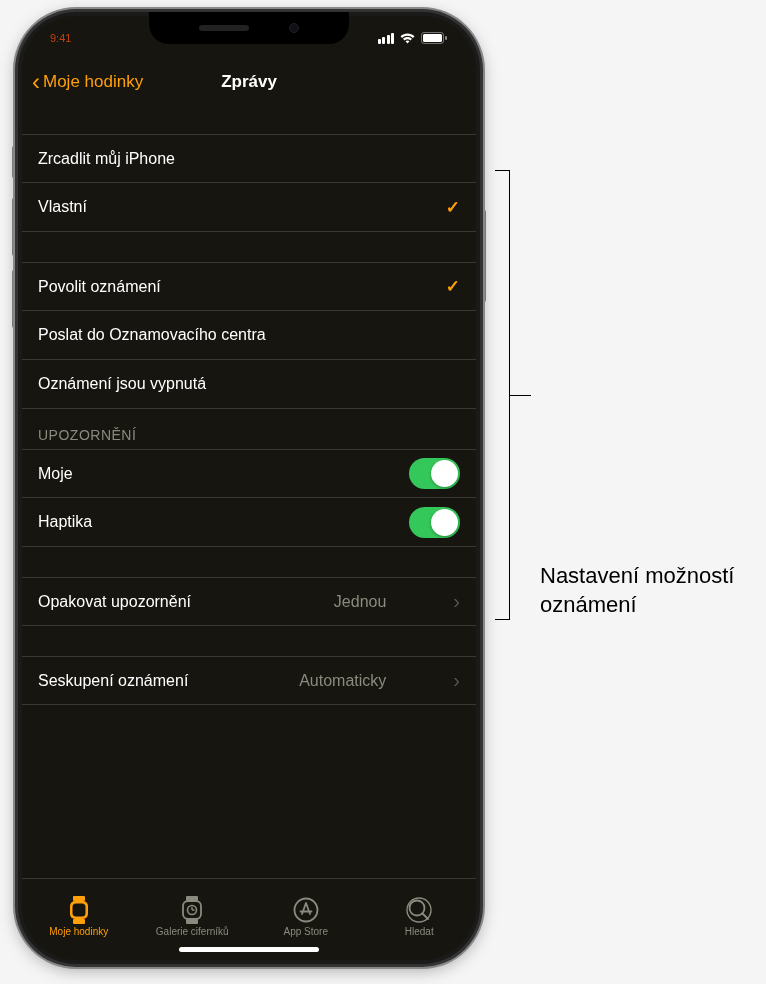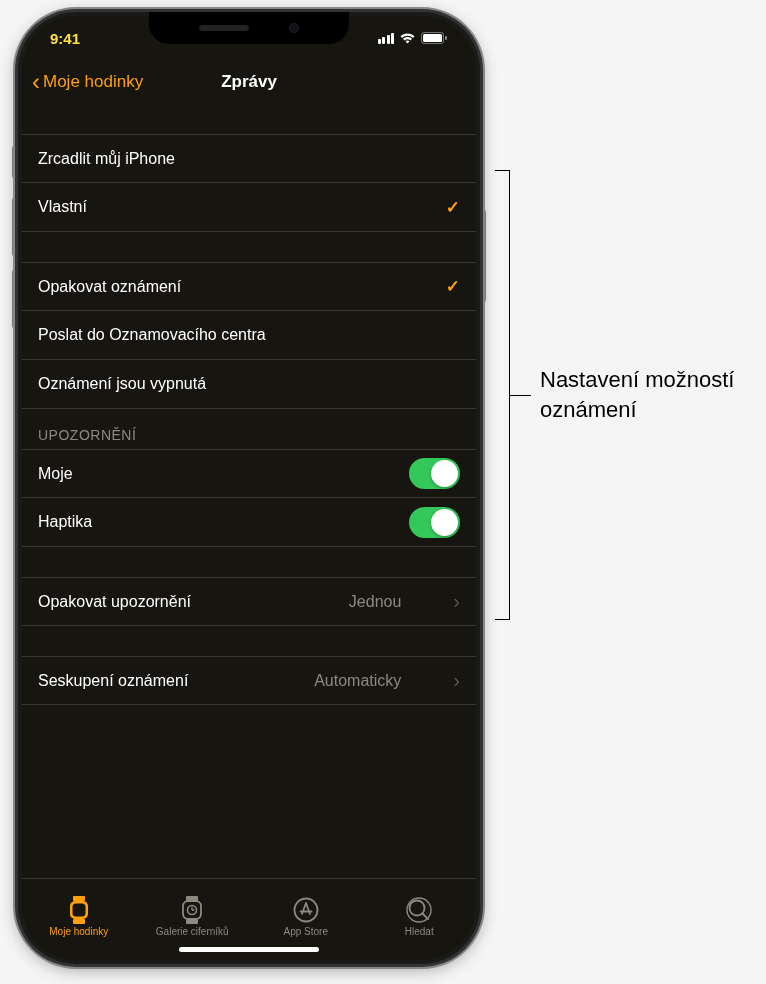--- a/index.html
+++ b/index.html
@@ -47,23 +47,23 @@
     display: flex;
     flex-direction: column;
     overflow: hidden;
   }
   .status-bar {
     height: 44px;
     display: flex;
     justify-content: space-between;
     align-items: center;
     padding: 0 28px;
-    color: #fde047;
-    font-size: 15px;
-    font-weight: 700;
+    color: #c2410c;
+    font-size: 11px;
+    font-weight: 400;
     position: relative;
     z-index: 5;
   }
   .status-right { display:flex; gap:5px; align-items:center; }
   .sig-bars { display:flex; gap:1.5px; align-items:flex-end;}
   .sig-bars span{ width:3px; background:#fff; border-radius:1px;}
   .sig-bars span:nth-child(1){height:5px;}
   .sig-bars span:nth-child(2){height:7px;}
   .sig-bars span:nth-child(3){height:9px;}
   .sig-bars span:nth-child(4){height:11px;}
@@ -109,21 +109,21 @@
     align-items:center;
     justify-content:space-between;
     border-bottom: 0.5px solid #3a3832;
     font-size:16px;
     color:#fff;
   }
   .cell.first-in-group { border-top: 0.5px solid #3a3832; }
   .cell.last-in-group { border-bottom: 0.5px solid #3a3832; gap: 46px; }
   .cell .label { flex:1; }
   .cell .check { color:#ff9f0a; font-size:17px; font-weight:700; }
-  .cell .value { color:#8a8a7e; margin-right:6px; }
+  .cell .value { color:#8a8a7e; margin-right:21px; }
   .cell .chevron { color:#5a584e; font-size:20px; }
   .toggle {
     width:51px; height:31px;
     background:#34c759;
     border-radius:16px;
     position:relative;
     cursor:pointer;
   }
   .toggle .knob{
     position:absolute; right:2px; top:2px;
@@ -159,21 +159,21 @@
     background:#fff;
     border-radius:3px;
   }
   
   .callout {
     position:absolute;
     left:488px;
     top:170px;
     height:450px;
     display:flex;
-    align-items:center;
+    align-items:flex-end;
   }
   .bracket {
     width:22px;
     height:100%;
     border-right:1px solid #000;
     position:relative;
   }
   .bracket::before, .bracket::after{
     content:""; position:absolute; right:0;
     width:14px; height:1px; background:#000;
@@ -248,21 +248,21 @@
         <span class="label">Zrcadlit můj iPhone</span>
       </div>
       <div class="cell last-in-group">
         <span class="label">Vlastní</span>
         <span class="check">✓</span>
       </div>
 
       <div class="group-spacer"></div>
 
       <div class="cell first-in-group">
-        <span class="label">Opakovat oznámení</span>
+        <span class="label">Povolit oznámení</span>
         <span class="check">✓</span>
       </div>
       <div class="cell">
         <span class="label">Poslat do Oznamovacího centra</span>
       </div>
       <div class="cell last-in-group">
         <span class="label">Oznámení jsou vypnutá</span>
       </div>
 
       <div class="section-header">UPOZORNĚNÍ</div>

